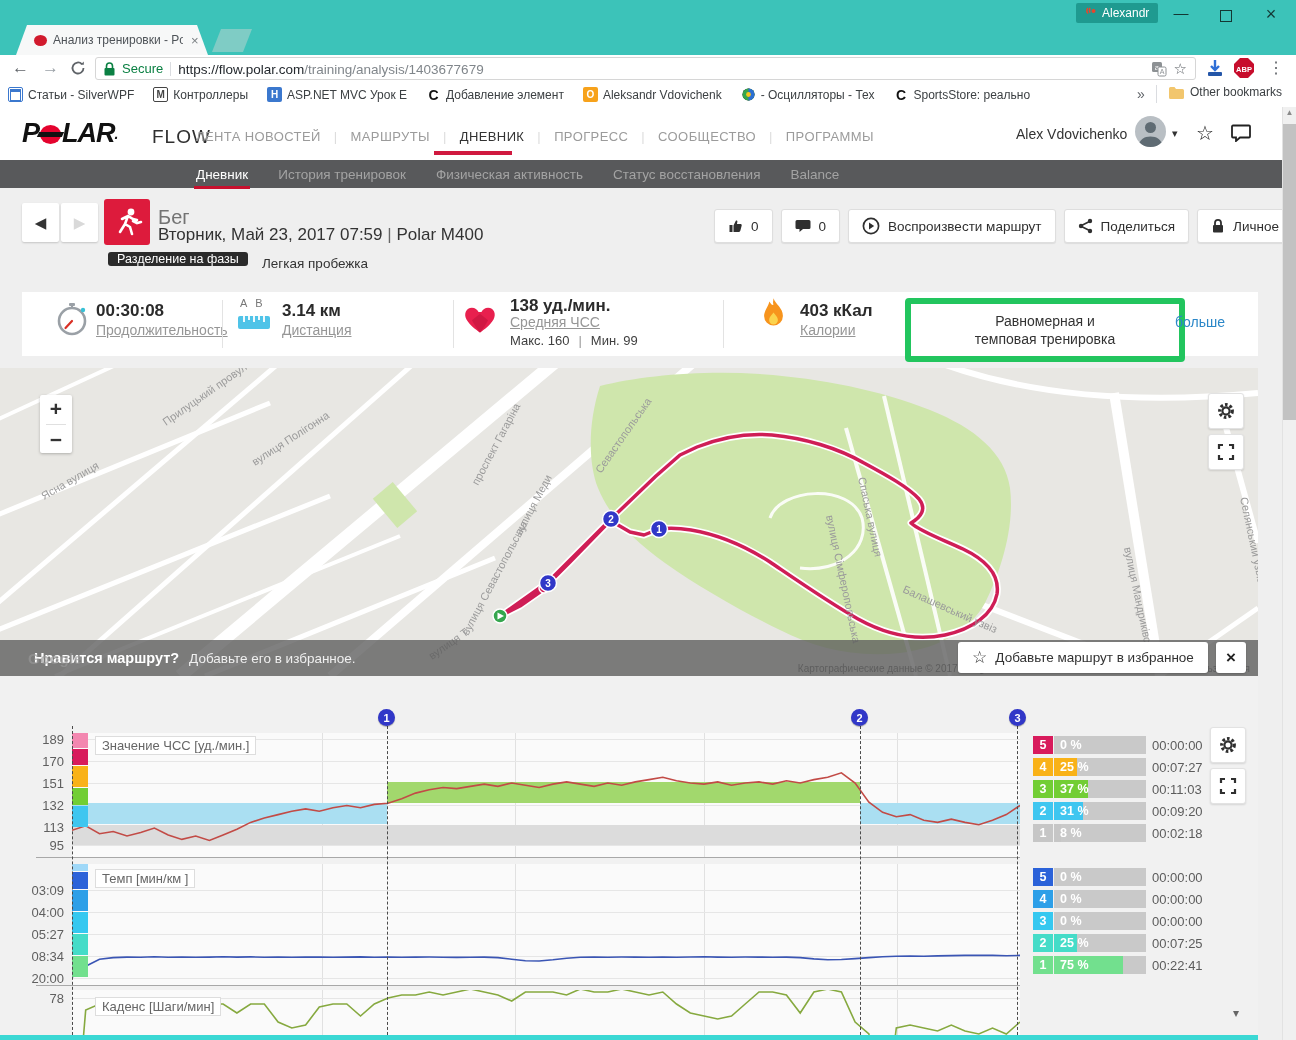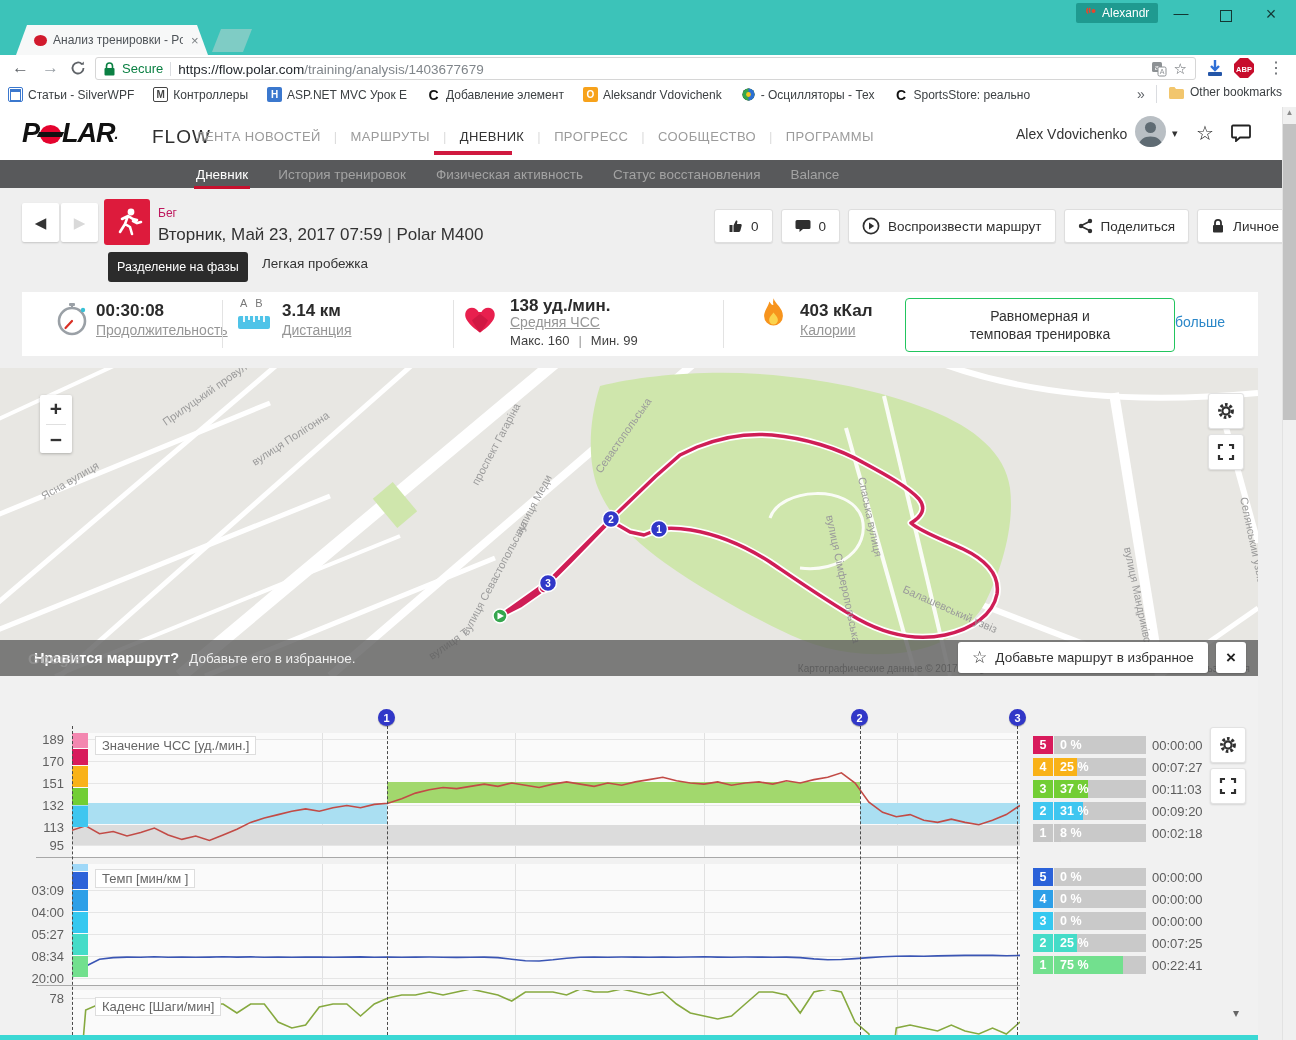--- a/index.html
+++ b/index.html
@@ -44,33 +44,33 @@
   .red-underline{height:4px;background:#d0193f;}
   .puser{top:126px;font-size:14px;color:#333;}
   .avatar{left:1135px;top:116px;width:31px;height:31px;border-radius:50%;background:#b9bfc4;overflow:hidden;}
   
   .subnav{left:0;top:160px;width:1296px;height:28px;background:#58595b;display:flex;align-items:center;padding-left:196px;box-sizing:border-box;gap:30px;font-size:13.5px;color:#a3a3a3;}
   .subnav .active{color:#fff;position:relative;}
   .subnav .active::after{content:"";position:absolute;left:-2px;right:-2px;bottom:-7px;height:3px;background:#c8102e;}
   
   .navbtn{width:37px;height:39px;background:#fff;border-radius:2px;box-shadow:0 1px 2px rgba(0,0,0,.18);display:flex;align-items:center;justify-content:center;font-size:15px;}
   .sporticon{left:104px;top:199px;width:46px;height:46px;background:#dd1b3c;border-radius:3px;display:flex;align-items:center;justify-content:center;}
-  .sport-name{left:158px;top:206px;font-size:12px;color:#be185d;}
+  .sport-name{left:158px;top:206px;font-size:20px;color:#737373;}
   .sport-date{left:158px;top:225px;font-size:17px;color:#333;text-align:center;}
-  .phase-badge{left:108px;top:252px;background:#2b2b2b;color:#fff;font-size:12.5px;border-radius:3px;padding:8px 9px;}
+  .phase-badge{left:108px;top:252px;background:#2b2b2b;color:#fff;font-size:12.5px;border-radius:3px;padding:0 9px;}
   .note{left:262px;top:256px;font-size:13.5px;color:#333;}
   .wbtn{height:34px;background:#fff;border:1px solid #dedede;border-radius:3px;box-shadow:0 1px 1px rgba(0,0,0,.08);
         display:flex;align-items:center;justify-content:center;gap:8px;font-size:13.5px;color:#2f2f2f;padding:0 13px;box-sizing:border-box;}
   .btnrow{left:714px;top:209px;display:flex;gap:8px;}
   
   .statsbar{left:22px;top:292px;width:1236px;height:64px;background:#fff;}
   .stat-value{font-size:17px;font-weight:bold;color:#2b2b2b;}
   .stat-label{font-size:14px;color:#969696;text-decoration:underline;}
   .stat-div{width:1px;background:#e3e3e3;top:300px;height:48px;}
-  .benefit{left:905px;top:298px;width:268px;height:52px;border:1px solid #22c55e;border-radius:4px;background:#fff;
+  .benefit{left:905px;top:298px;width:268px;height:52px;border:6px solid #22c55e;border-radius:4px;background:#fff;
            display:flex;flex-direction:column;align-items:center;justify-content:center;font-size:14px;color:#333;line-height:18px;}
   .more-link{left:1175px;top:314px;font-size:14px;color:#2b87c8;}
   
   .map{left:0;top:368px;width:1258px;height:308px;background:#e8e7e3;overflow:hidden;}
   .map svg text{font-family:"Liberation Sans",sans-serif;}
   .zoomctl{left:40px;top:27px;width:32px;height:58px;background:#fff;border-radius:2px;box-shadow:0 1px 3px rgba(0,0,0,.25);
            display:flex;flex-direction:column;align-items:center;justify-content:space-around;font-size:21px;color:#333;}
   .zoomctl .zdiv{width:20px;height:1px;background:#e0e0e0;}
   .icon-btn{width:34px;height:34px;background:#fff;border:1px solid #e2e2e2;border-radius:3px;box-shadow:0 1px 2px rgba(0,0,0,.12);
             display:flex;align-items:center;justify-content:center;}

